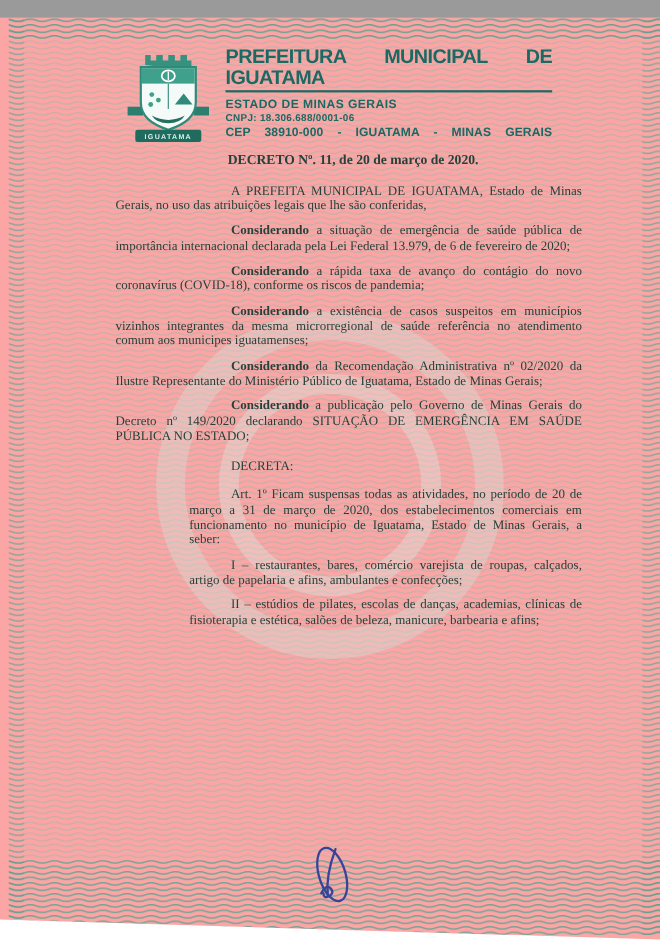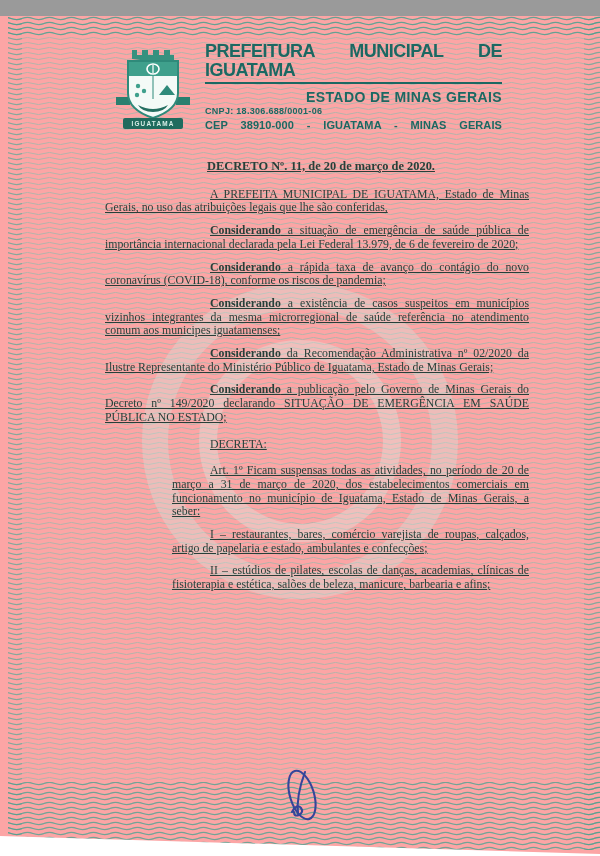--- a/index.html
+++ b/index.html
@@ -11,29 +11,29 @@
   .bg{position:absolute;left:0;top:0;}
   
   .crest{position:absolute;left:110px;top:23px;}
   .head{
     position:absolute;left:205px;top:26px;width:297px;
     font-family:"Liberation Sans", sans-serif;font-weight:bold;color:#1c6862;
   }
   .head-title{font-size:18px;line-height:1.06;letter-spacing:-0.5px;
     text-align:justify;text-align-last:justify;}
   .title-rule{border:0;border-bottom:2.5px solid #1c6862;margin:2px 0 0 0;}
-  .head-sub{font-size:14px;text-align:right;margin-top:5px;letter-spacing:0.4px;}
+  .head-sub{font-size:11px;text-align:left;margin-top:5px;letter-spacing:0.4px;}
   .head-cnpj{font-size:9px;margin-top:1px;letter-spacing:0.3px;}
   .addr{font-size:11px;margin-top:8px;letter-spacing:0.1px;
     text-align:justify;text-align-last:justify;}
   .addr2{margin-top:3px;}
   
   .main{
-    position:absolute;left:105px;top:144px;width:424px;
-    font-size:11.8px;line-height:13.7px;text-align:justify;text-decoration:underline;
+    position:absolute;left:105px;top:123px;width:424px;
+    font-size:11.8px;line-height:13.7px;text-align:justify;
   }
   .decree-title{font-weight:bold;font-size:12.4px;margin:0 0 14px 0;text-indent:102px;}
   .epigraph{
     margin:0 0 10px 225px;font-weight:bold;line-height:15.4px;
     text-align:justify;
   }
   .para{text-indent:105px;margin:0 0 9px 0;}
   .lead{font-weight:bold;}
   .decreta{text-indent:105px;margin:13px 0 13px 0;}
   .dbody{margin:0 0 9px 67px;text-indent:38px;}
@@ -112,21 +112,21 @@
     <p class="para"><span class="lead">Considerando</span><span> a existência de casos suspeitos em municípios vizinhos integrantes da mesma microrregional de saúde referência no atendimento comum aos municipes iguatamenses;</span></p>
 
     <p class="para"><span class="lead">Considerando</span><span> da Recomendação Administrativa nº 02/2020 da Ilustre Representante do Ministério Público de Iguatama, Estado de Minas Gerais;</span></p>
 
     <p class="para"><span class="lead">Considerando</span><span> a publicação pelo Governo de Minas Gerais do Decreto nº 149/2020 declarando SITUAÇÃO DE EMERGÊNCIA EM SAÚDE PÚBLICA NO ESTADO;</span></p>
 
     <p class="decreta">DECRETA:</p>
 
     <p class="dbody">Art. 1º Ficam suspensas todas as atividades, no período de 20 de março a 31 de março de 2020, dos estabelecimentos comerciais em funcionamento no município de Iguatama, Estado de Minas Gerais, a seber:</p>
 
-    <p class="dbody">I – restaurantes, bares, comércio varejista de roupas, calçados, artigo de papelaria e estado, ambulantes e confecções;</p>
+    <p class="dbody">I – restaurantes, bares, comércio varejista de roupas, calçados, artigo de papelaria e afins, ambulantes e confecções;</p>
     <p class="dbody">II – estúdios de pilates, escolas de danças, academias, clínicas de fisioterapia e estética, salões de beleza, manicure, barbearia e afins;</p>
   </main>
 
   <svg class="sig" width="48" height="64" viewBox="0 0 48 64">
     <g fill="none" stroke="#35459a" stroke-width="2.1" stroke-linecap="round">
       <ellipse cx="24" cy="29" rx="12" ry="25" transform="rotate(-17 24 29)"></ellipse>
       <path d="M27 6 q-9 24 -7 42"></path>
       <path d="M14 46 q5 -9 9 -4 q3 4 -2 7 q-5 2 -5 -3"></path>
     </g>
   </svg>

